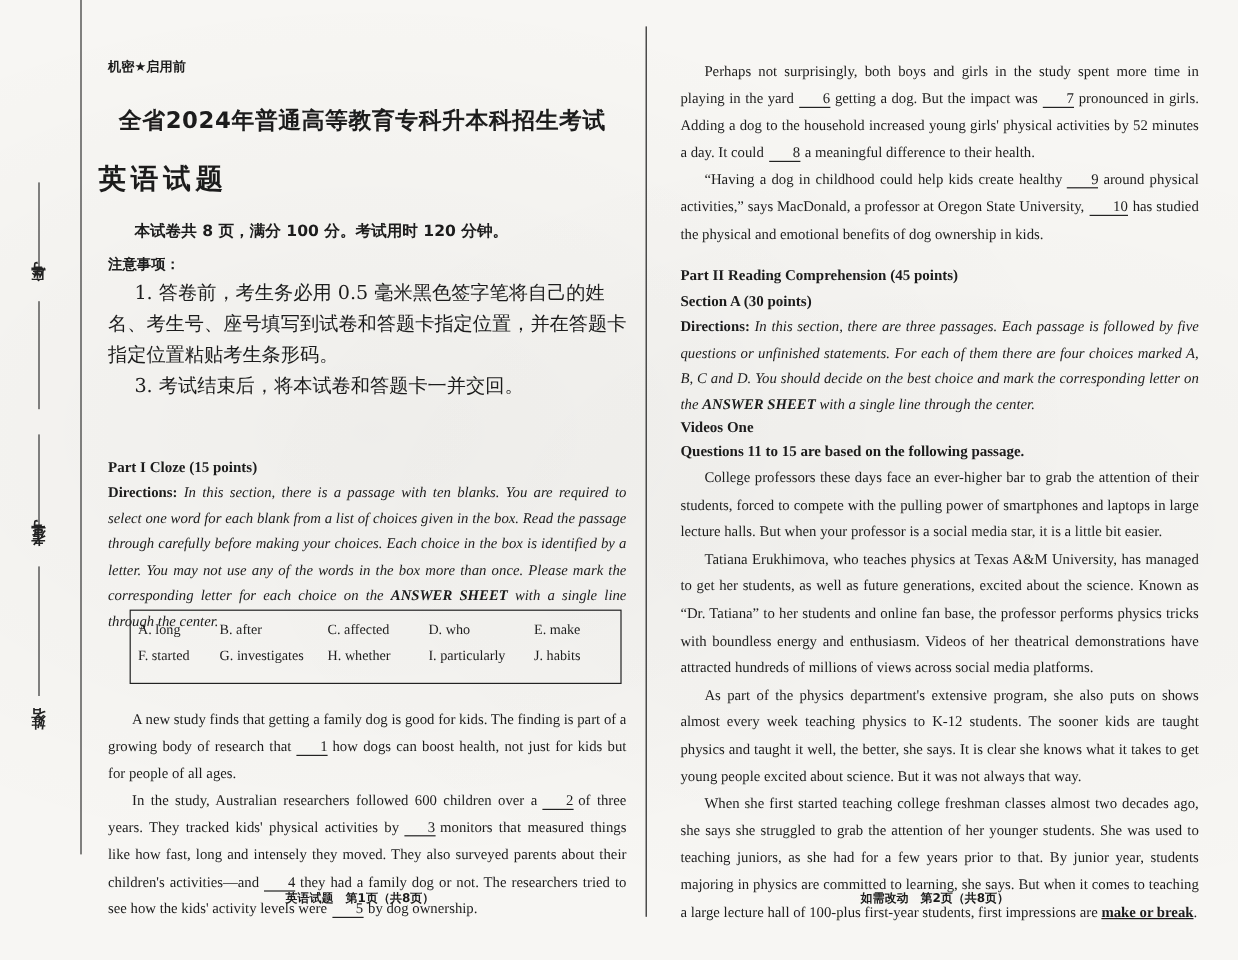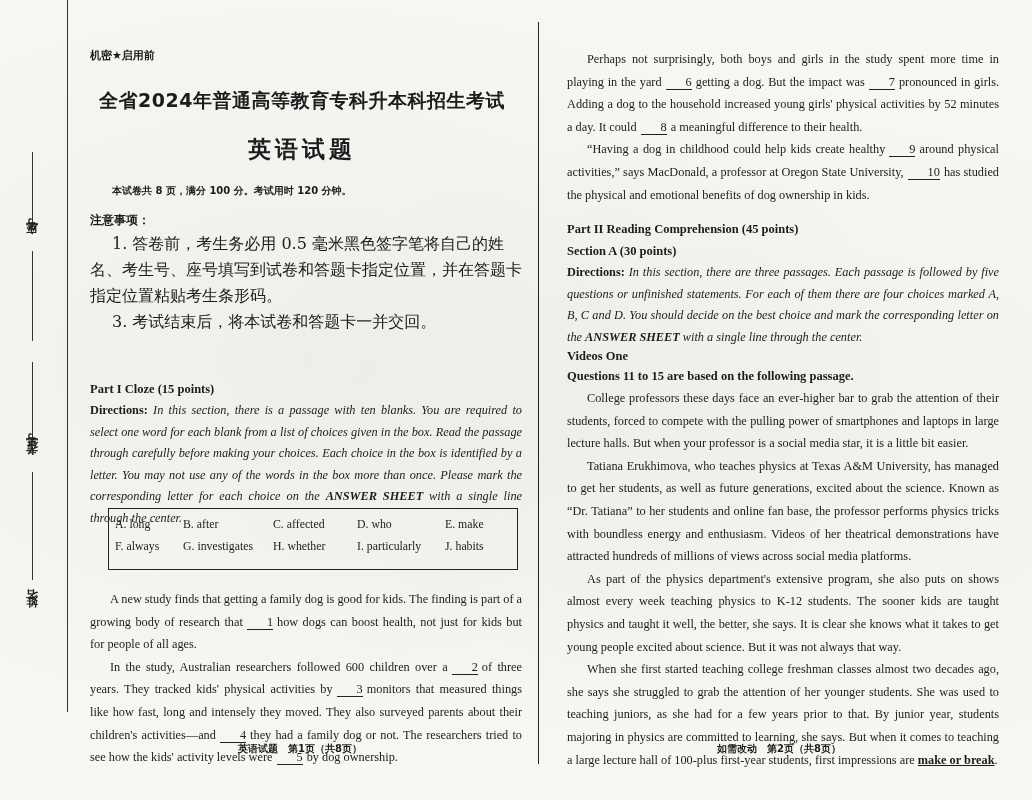--- a/index.html
+++ b/index.html
@@ -39,24 +39,24 @@
   .page { position: absolute; top: 0; }
   .page-left { left: 82px; width: 440px; }
   .page-right { left: 567px; width: 432px; }
   .cn { font-family: "DejaVu Sans", sans-serif; }
   .secret { position: absolute; top: 48px; left: 8px; font-size: 11px; font-weight: bold; }
   .title {
     position: absolute; top: 88px; left: 0; width: 440px; text-align: center;
     font-size: 19px; font-weight: bold; letter-spacing: 0.5px;
   }
   .subject {
-    position: absolute; top: 134px; left: 0; width: 440px; text-align: center;
+    position: absolute; top: 134px; left: 0; width: 440px; text-align: left;
     font-size: 23px; font-weight: bold; letter-spacing: 4px;
   }
-  .info { position: absolute; top: 184px; left: 30px; font-size: 10px; font-weight: bold; }
+  .info { position: absolute; top: 184px; left: 30px; font-size: 13px; font-weight: bold; }
   .notes { position: absolute; top: 212px; left: 8px; width: 432px; }
   .notes-head { font-size: 12px; font-weight: bold; margin-bottom: 6px; }
   .note-item { font-size: 16px; line-height: 26px; text-indent: 22px; font-family: "DejaVu Serif", serif; }
   .text { font-size: 12.3px; line-height: 22.6px; text-align: justify; }
   .p { text-indent: 20px; margin: 0; }
   .heading { font-weight: bold; font-size: 12.5px; margin: 0; line-height: 22px; }
   .dir-label { font-weight: bold; font-style: normal; }
   .dir-body { font-style: italic; }
   .bi { font-weight: bold; font-style: italic; }
   .blank {
@@ -113,21 +113,21 @@
       <span class="dir-label">Directions:</span><span class="dir-body"> In this section, there is a passage with ten blanks. You are required to select one word for each blank from a list of choices given in the box. Read the passage through carefully before making your choices. Each choice in the box is identified by a letter. You may not use any of the words in the box more than once. Please mark the corresponding letter for each choice on the </span><span class="bi">ANSWER SHEET</span><span class="dir-body"> with a single line through the center.</span>
     </p>
   </div>
 
   <div class="wordbox">
     <span>A. long</span>
     <span>B. after</span>
     <span>C. affected</span>
     <span>D. who</span>
     <span>E. make</span>
-    <span>F. always</span>
+    <span>F. started</span>
     <span>G. investigates</span>
     <span>H. whether</span>
     <span>I. particularly</span>
     <span>J. habits</span>
   </div>
 
   <div class="text" style="position:absolute; top:588px; left:8px; width:432px;">
     <p class="p">
       <span>A new study finds that getting a family dog is good for kids. The finding is part of a growing body of research that</span><span class="blank">1</span><span>how dogs can boost health, not just for kids but for people of all ages.</span>
     </p>

